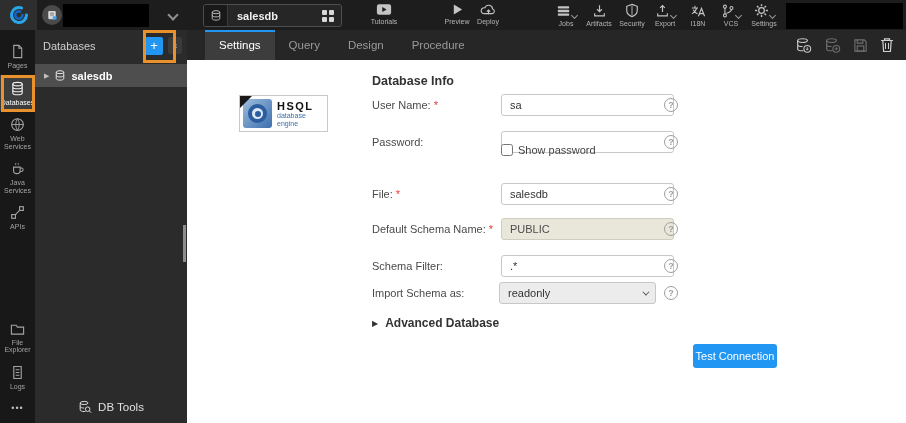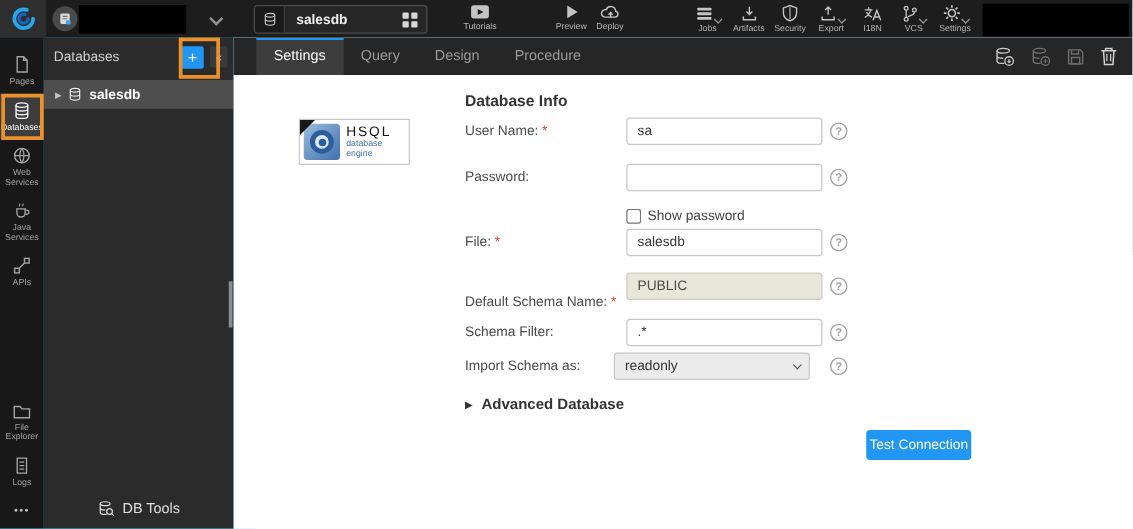--- a/index.html
+++ b/index.html
@@ -76,38 +76,38 @@
   .hsql { position:absolute; left:52px; top:35px; width:89px; height:37px; border:1px solid #c9c9c9;
     background:#fff; display:flex; align-items:center; padding:3px; }
   .hsql-tri { position:absolute; left:0; top:0; width:0; height:0;
     border-top:12px solid #181818; border-right:12px solid transparent; }
   .hsql-logo { width:29px; height:29px; border-radius:3px;
     background:linear-gradient(135deg,#9dbede,#3e6fae); display:flex; align-items:center; justify-content:center; }
   .hsql-ring { width:19px; height:19px; border-radius:50%; border:4px solid #2c5d9e; background:#dce8f4;
     display:flex; align-items:center; justify-content:center; }
   .hsql-core { width:6px; height:6px; border-radius:50%; background:#2c5d9e; }
   .hsql-text { margin-left:5px; }
-  .hsql-title { font-size:11px; font-weight:normal; color:#111; letter-spacing:1.5px; line-height:12px; }
+  .hsql-title { font-size:11px; font-weight:bold; color:#111; letter-spacing:1.5px; line-height:12px; }
   .hsql-sub { font-size:7px; color:#3a6ea8; line-height:7.5px; }
 
   .form-heading { position:absolute; left:185px; top:14px; font-size:12.5px; font-weight:bold; color:#333; }
   .f-label { position:absolute; left:185px; font-size:11px; color:#4a4a4a; }
   .req { color:#e23b32; margin-left:3px; }
-  .f-input { position:absolute; left:314px; width:157px; height:22px; border:1px solid #c8c8c8;
+  .f-input { position:absolute; left:314px; width:173px; height:22px; border:1px solid #c8c8c8;
     border-radius:3px; font-size:11px; color:#333; padding:0 8px; outline:none;
     font-family:"Liberation Sans", sans-serif; background:#fff; }
   .f-input.disabled { background:#e9e6da; border-color:#cfccc0; color:#4d4d4d; }
-  .f-select { position:absolute; left:304px; width:157px; height:22px; border:1px solid #c8c8c8;
+  .f-select { position:absolute; left:312px; width:157px; height:22px; border:1px solid #c8c8c8;
     border-radius:3px; background:#ececec; font-size:11px; color:#333; display:flex; align-items:center;
     padding:0 8px; cursor:pointer; }
   .f-select .chevd { margin-left:auto; width:5px; height:5px; border-right:1.5px solid #555;
     border-bottom:1.5px solid #555; transform:rotate(45deg) translateY(-2px); }
   .help { position:absolute; left:477px; width:14px; height:14px; border:1.5px solid #9e9e9e; border-radius:50%;
     color:#9e9e9e; font-size:9px; font-weight:bold; display:flex; align-items:center; justify-content:center; cursor:pointer; }
-  .showpw { position:absolute; left:314px; top:107px; display:flex; align-items:center; gap:5px;
+  .showpw { position:absolute; left:314px; top:84px; display:flex; align-items:center; gap:5px;
     font-size:11px; color:#444; }
   .showpw input { width:12px; height:12px; margin:0; }
   .advanced { position:absolute; left:185px; top:256px; display:flex; align-items:center; gap:7px; cursor:pointer; }
   .advanced .tri { font-size:8px; color:#333; }
   .advanced .txt { font-size:12px; font-weight:bold; color:#333; }
   .test-hint { position:absolute; left:185px; top:292px; font-size:11px; color:#555; }
   .btn-test { position:absolute; left:506px; top:284px; width:84px; height:24px; background:#2196f3;
     color:#fff; border:none; border-radius:3px; font-size:11px; cursor:pointer;
     font-family:"Liberation Sans", sans-serif; }
 
@@ -409,21 +409,21 @@
         <input type="checkbox" style="">
         <span>Show password</span>
       </label>
 
       <div class="f-label" style="top:128px;">
         <span>File:</span><span class="req">*</span>
       </div>
       <input class="f-input" style="top: 123px;" type="text" value="salesdb">
       <div class="help" style="top:127px;">?</div>
 
-      <div class="f-label" style="top:176px;">
+      <div class="f-label" style="top:163px;">
         <span>Default Schema Name:</span><span class="req">*</span>
       </div>
       <input class="f-input disabled" style="top: 158px;" type="text" readonly="" value="PUBLIC">
       <div class="help" style="top:162px;">?</div>
 
       <div class="f-label" style="top:200px;">
         <span>Schema Filter:</span>
       </div>
       <input class="f-input" style="top: 195px;" type="text" value=".*">
       <div class="help" style="top:199px;">?</div>

